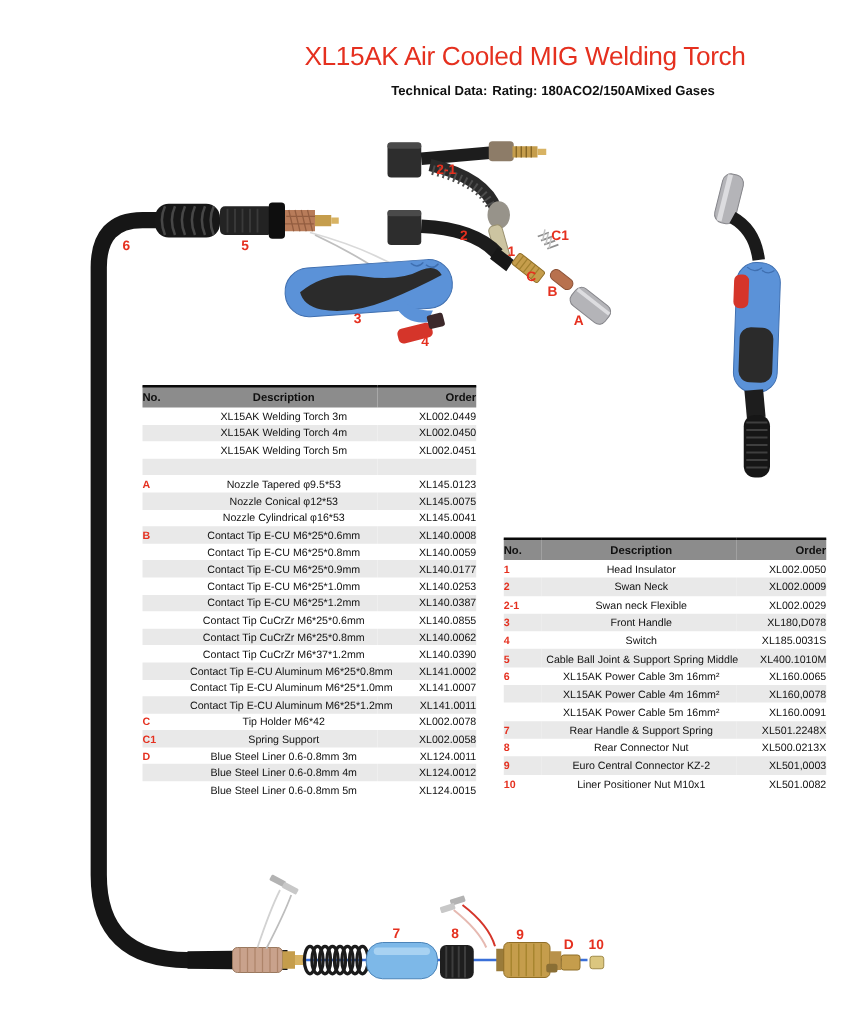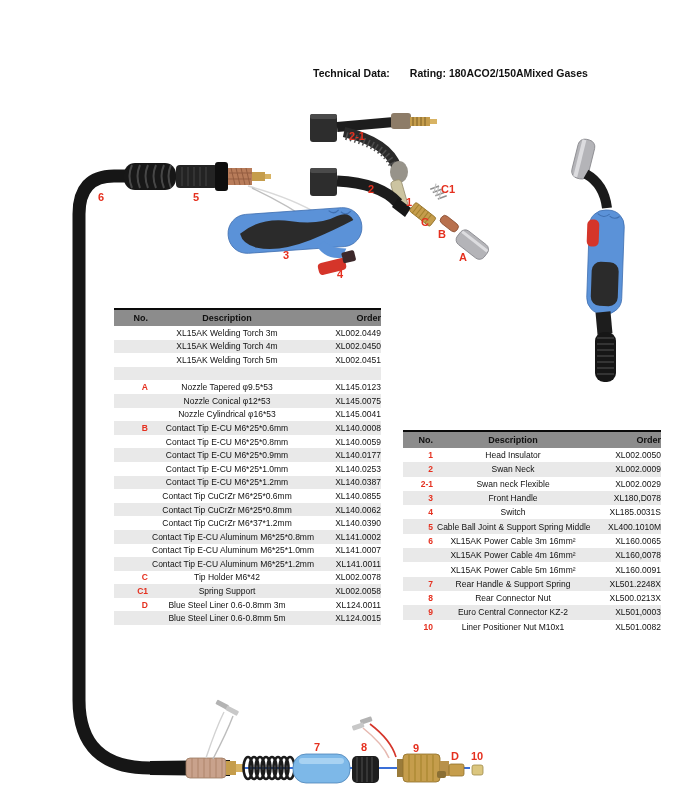--- a/index.html
+++ b/index.html
@@ -6,36 +6,36 @@
   .page {
     position:relative; width:686px; height:812px; background:#fff; overflow:hidden;
     font-family:"Liberation Sans","DejaVu Sans",sans-serif; color:#111;
   }
   .art { position:absolute; left:0; top:0; z-index:0; }
   .page-title {
     position:absolute; left:420px; top:34px; transform:translateX(-50%);
     white-space:nowrap; font-size:21px; letter-spacing:-0.3px; color:#e5301f; z-index:2;
   }
   .tech {
-    position:absolute; left:313px; top:66px; display:flex; gap:20px;
+    position:absolute; left:313px; top:66px; display:flex; gap:4px;
     font-size:10.5px; font-weight:bold; line-height:14px; z-index:2; white-space:nowrap;
   }
   .table-wrap { position:absolute; z-index:2; }
   .t-left  { left:114px; top:308px; width:263px; }
   .t-right { left:403px; top:430px; width:254px; }
   table { border-collapse:collapse; width:100%; table-layout:fixed; }
   thead th {
     background:#8c8c8c; color:#101010; font-size:9px; font-weight:bold;
     height:16px; padding:0; border-top:2px solid #0a0a0a; white-space:nowrap;
   }
   td { font-size:8.5px; padding:0; white-space:nowrap; overflow:visible; }
   .t-left  td { height:13.6px; }
   .t-right td { height:14.3px; }
   tbody tr:nth-child(even) { background:#e9e9e9; }
-  .col-no    { width:34px; text-align:right;margin-top:15px; }
+  .col-no    { width:34px; text-align:left;margin-top:15px; }
   td.col-no  { color:#e5301f; font-weight:bold; }
   .t-right .col-no { width:30px; }
   .col-desc  { text-align:center; padding-left:4px; }
   .t-left  .col-desc { width:150px; }
   .t-right .col-desc { width:152px; }
   .col-order { text-align:right; }
   .t-left  .col-order { width:79px; }
   .t-right .col-order { width:72px; }
   .labels-layer { position:absolute; inset:0; z-index:3; pointer-events:none; }
   .part-label {
@@ -174,20 +174,21 @@
         <rect x="403" y="754" width="37" height="28" rx="4" fill="#c59d4c" stroke="#8f6e28" stroke-width="0.8"></rect>
         <path d="M409 755 v26 M415 755 v26 M421 755 v26 M427 755 v26 M433 755 v26" stroke="#a8862f" stroke-width="1.2"></path>
         <rect x="440" y="761" width="9" height="15" fill="#b8914a"></rect>
         <rect x="437" y="771" width="9" height="7" rx="2" fill="#8a6f35"></rect>
       </g>
       <rect x="449" y="764" width="15" height="12" rx="2" fill="#c59d4c" stroke="#8f6e28" stroke-width="0.8"></rect>
       <rect x="472" y="765" width="11" height="10" rx="2" fill="#dbc67f" stroke="#9f8a4a" stroke-width="0.8"></rect>
     </g>
   </svg>
 
+  <div class="page-title">XL15AK Air Cooled MIG Welding Torch</div>
 
   <div class="tech">
     <span>Technical Data:</span>
     <div>
       <div>Rating: 180ACO2/150AMixed Gases</div>
     </div>
   </div>
 
   <div class="table-wrap t-left">
     <table>
@@ -296,20 +297,25 @@
           </tr>
           <tr>
             <td class="col-no">C1</td>
             <td class="col-desc">Spring Support</td>
             <td class="col-order">XL002.0058</td>
           </tr>
           <tr>
             <td class="col-no">D</td>
             <td class="col-desc">Blue Steel Liner 0.6-0.8mm 3m</td>
             <td class="col-order">XL124.0011</td>
+          </tr>
+          <tr>
+            <td class="col-no"></td>
+            <td class="col-desc">Blue Steel Liner 0.6-0.8mm 4m</td>
+            <td class="col-order">XL124.0012</td>
           </tr>
           <tr>
             <td class="col-no"></td>
             <td class="col-desc">Blue Steel Liner 0.6-0.8mm 5m</td>
             <td class="col-order">XL124.0015</td>
           </tr>
         </tbody>
     </table>
   </div>
 

